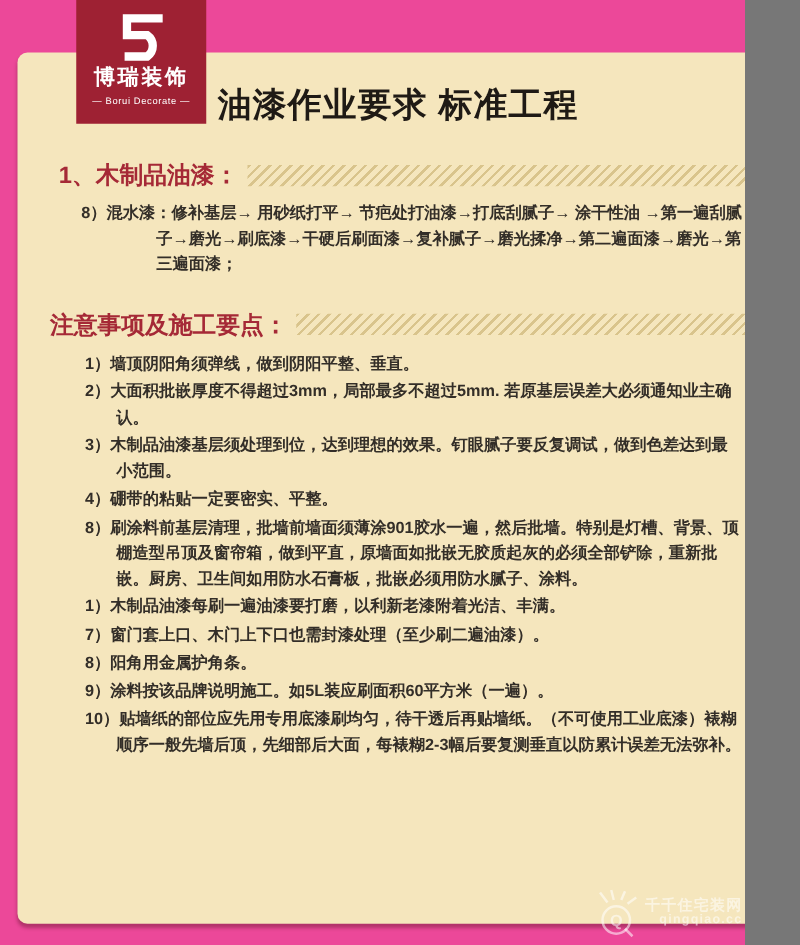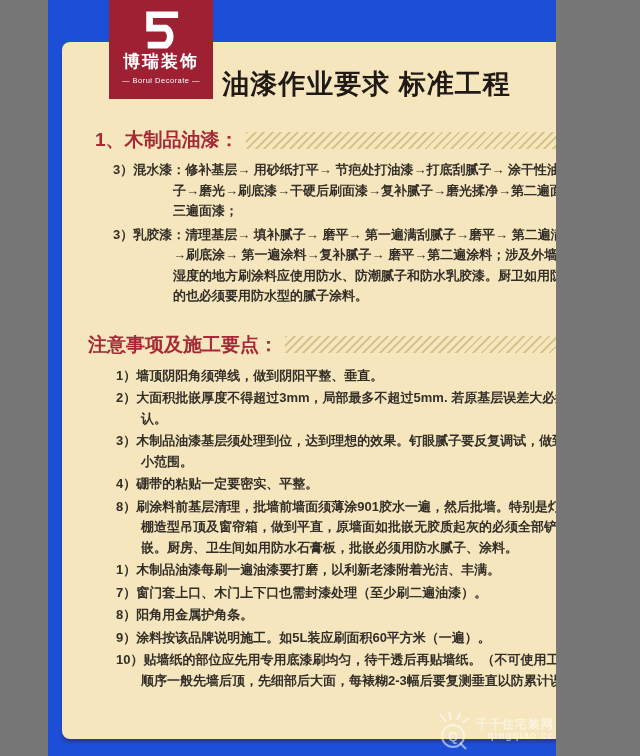--- a/index.html
+++ b/index.html
@@ -2,24 +2,23 @@
 <html><head>
 <meta charset="utf-8">
 <style>
   html,body{margin:0;padding:0;}
   body{
     font-family:"Liberation Sans","DejaVu Sans",sans-serif;
     background:#777;
   }
   .page{
     position:relative;
-    width:508px;height:756px;
-    background:#1d4ed8;
+    width:596px;height:756px;
+    background:#ec4899;
     overflow:hidden;
-    margin-left:48px;
   }
   .sheet{
     position:absolute;
     left:14px;top:42px;
     width:609px;height:697px;
     background:#f5e6bd;
     border-radius:8px;
     box-shadow:0 3px 3px rgba(70,15,20,.35);
     overflow:hidden;
   }
@@ -89,22 +88,21 @@
   <div class="sheet">
 
     <div class="title">油漆作业要求 标准工程</div>
 
     <div class="sec-head first">
       <span>1、木制品油漆：</span>
       <span class="hatch"></span>
     </div>
 
     <div class="s1-list body-text">
-      <div class="s1-item">3）混水漆：修补基层→ 用砂纸打平→ 节疤处打油漆→打底刮腻子→ 涂干性油 →第一遍刮腻子→磨光→刷底漆→干硬后刷面漆→复补腻子→磨光揉净→第二遍面漆→磨光→第三遍面漆；</div>
-      <div class="s1-item">3）乳胶漆：清理基层→ 填补腻子→ 磨平→ 第一遍满刮腻子→磨平→ 第二遍满刮腻子 磨平→刷底涂→ 第一遍涂料→复补腻子→ 磨平→第二遍涂料；涉及外墙、厨卫、等有湿度的地方刷涂料应使用防水、防潮腻子和防水乳胶漆。厨卫如用防水石膏板吊顶的也必须要用防水型的腻子涂料。</div>
+      <div class="s1-item">8）混水漆：修补基层→ 用砂纸打平→ 节疤处打油漆→打底刮腻子→ 涂干性油 →第一遍刮腻子→磨光→刷底漆→干硬后刷面漆→复补腻子→磨光揉净→第二遍面漆→磨光→第三遍面漆；</div>
     </div>
 
     <div class="sec-head">
       <span>注意事项及施工要点：</span>
       <span class="hatch"></span>
     </div>
 
     <div class="s2-list body-text">
       <div class="s2-item">1）墙顶阴阳角须弹线，做到阴阳平整、垂直。</div>
       <div class="s2-item">2）大面积批嵌厚度不得超过3mm，局部最多不超过5mm. 若原基层误差大必须通知业主确认。</div>

